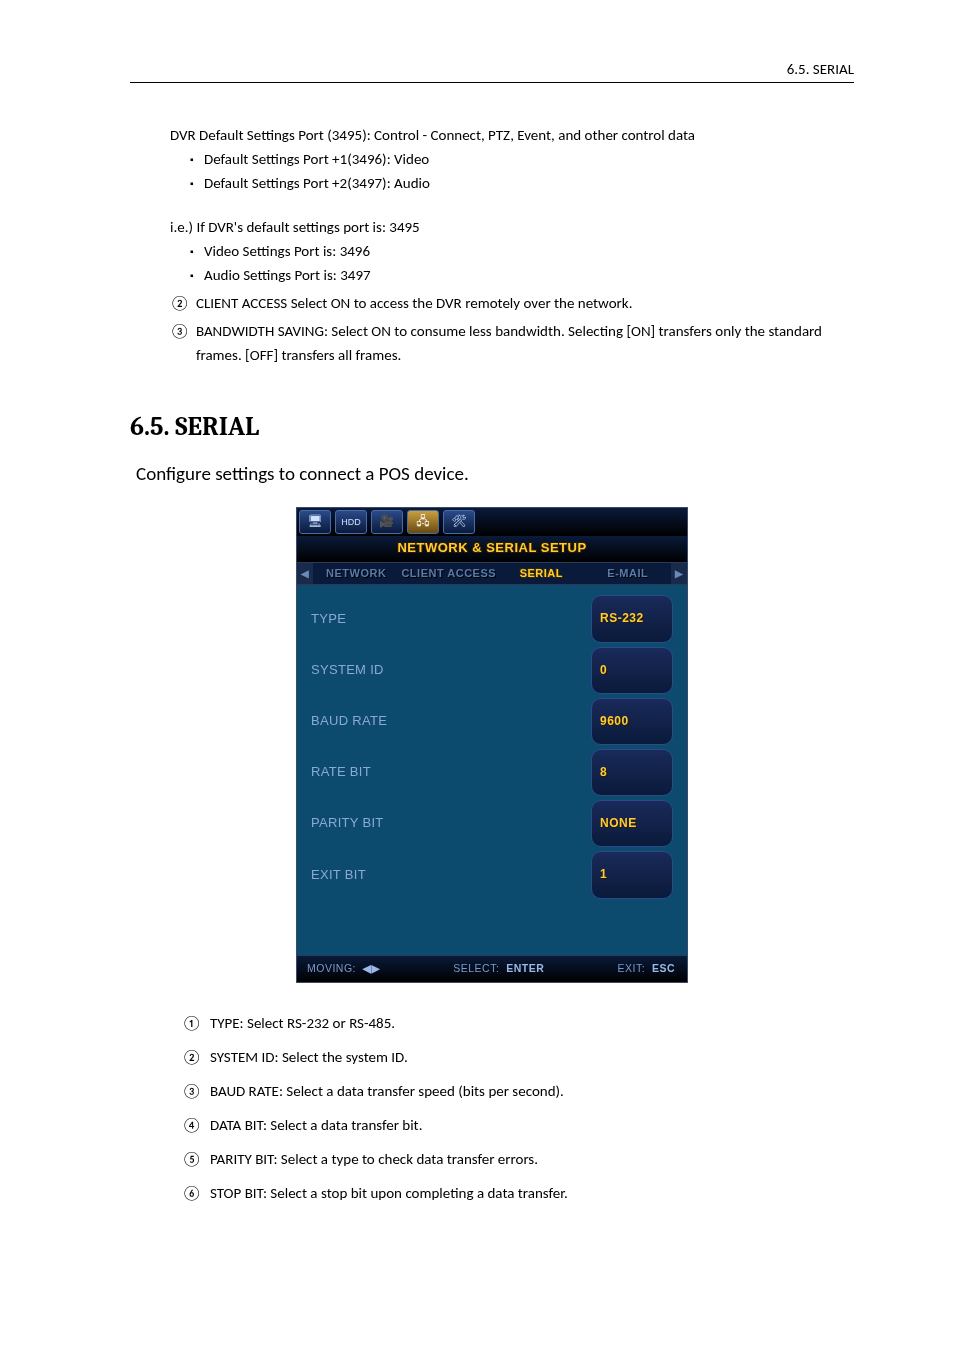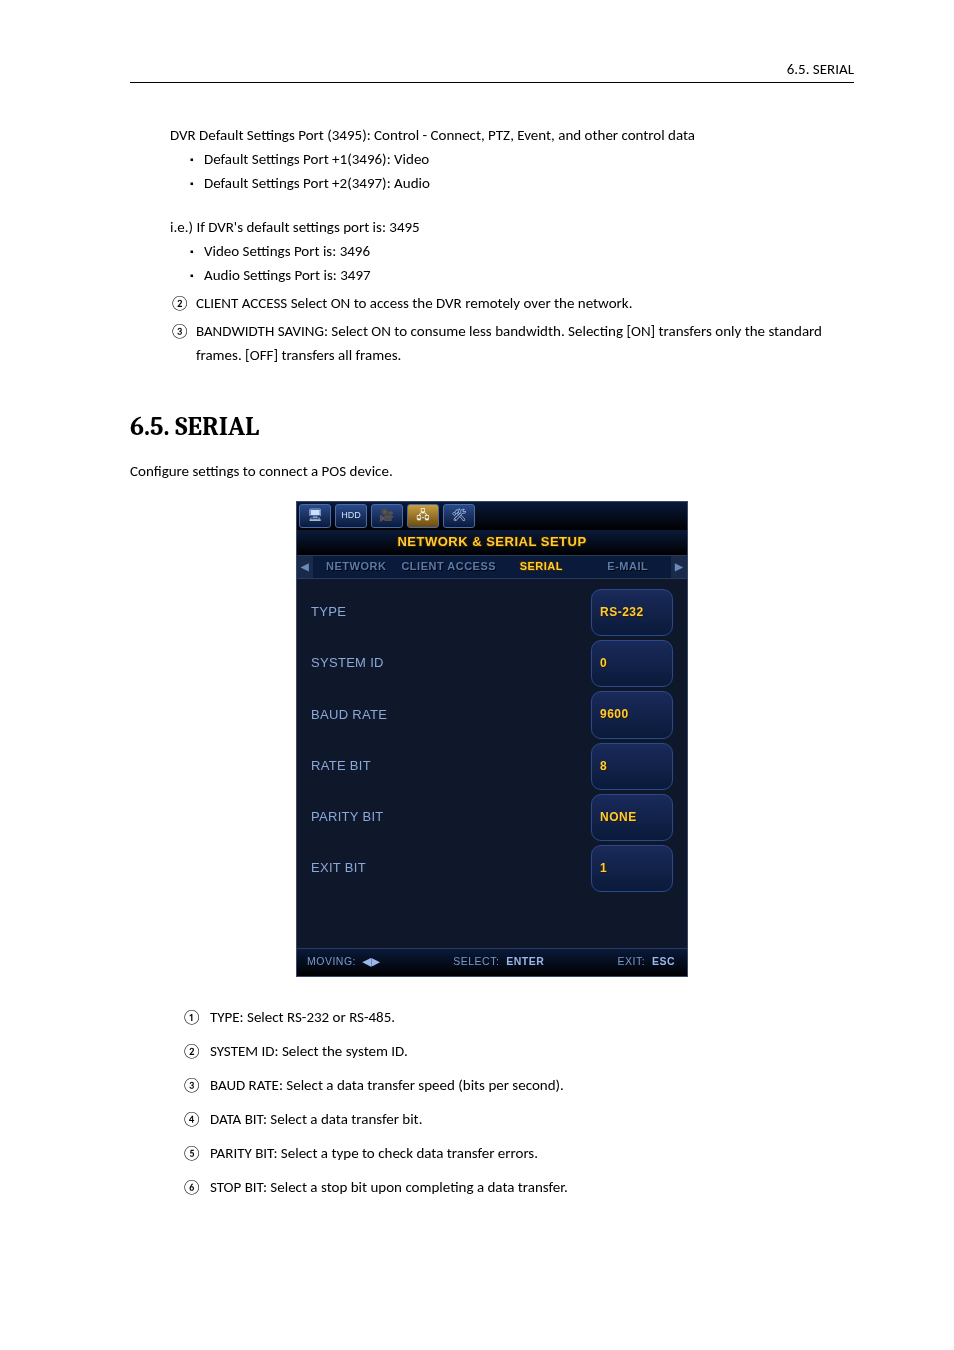--- a/index.html
+++ b/index.html
@@ -42,21 +42,21 @@
   }
   .num-item .num { flex: 0 0 auto; }
   .num-item .txt { flex: 1; }
   .spacer { height: 20px; }
   h2.section {
     font-family: Cambria, Georgia, serif;
     font-weight: bold;
     font-size: 26px;
     margin: 40px 0 10px 0;
   }
-  .intro { font-size: 15px; }
+  .intro { font-size: 19px; margin-left: 6px; }
 
   
   .dvr-ui {
     width: 390px;
     margin: 18px auto 28px auto;
     background: #000;
     border: 1px solid #3a4a6a;
     font-family: Arial, sans-serif;
     color: #b8c8e8;
     font-size: 12px;
@@ -116,21 +116,21 @@
     color: #5a7aaa;
     text-shadow: 1px 1px 0 #000;
     white-space: nowrap;
   }
   .tab.active {
     color: #ffcc33;
     text-shadow: 1px 1px 0 #3a2a00, -1px -1px 0 #3a2a00;
   }
   .dvr-body {
     padding: 8px 14px 20px 14px;
-    background: #0f172a;
+    background: #0c4a6e;
   }
   .dvr-row {
     display: flex;
     justify-content: space-between;
     align-items: center;
     padding: 2px 0;
   }
   .dvr-label {
     color: #8aa8d8;
     font-size: 13px;

